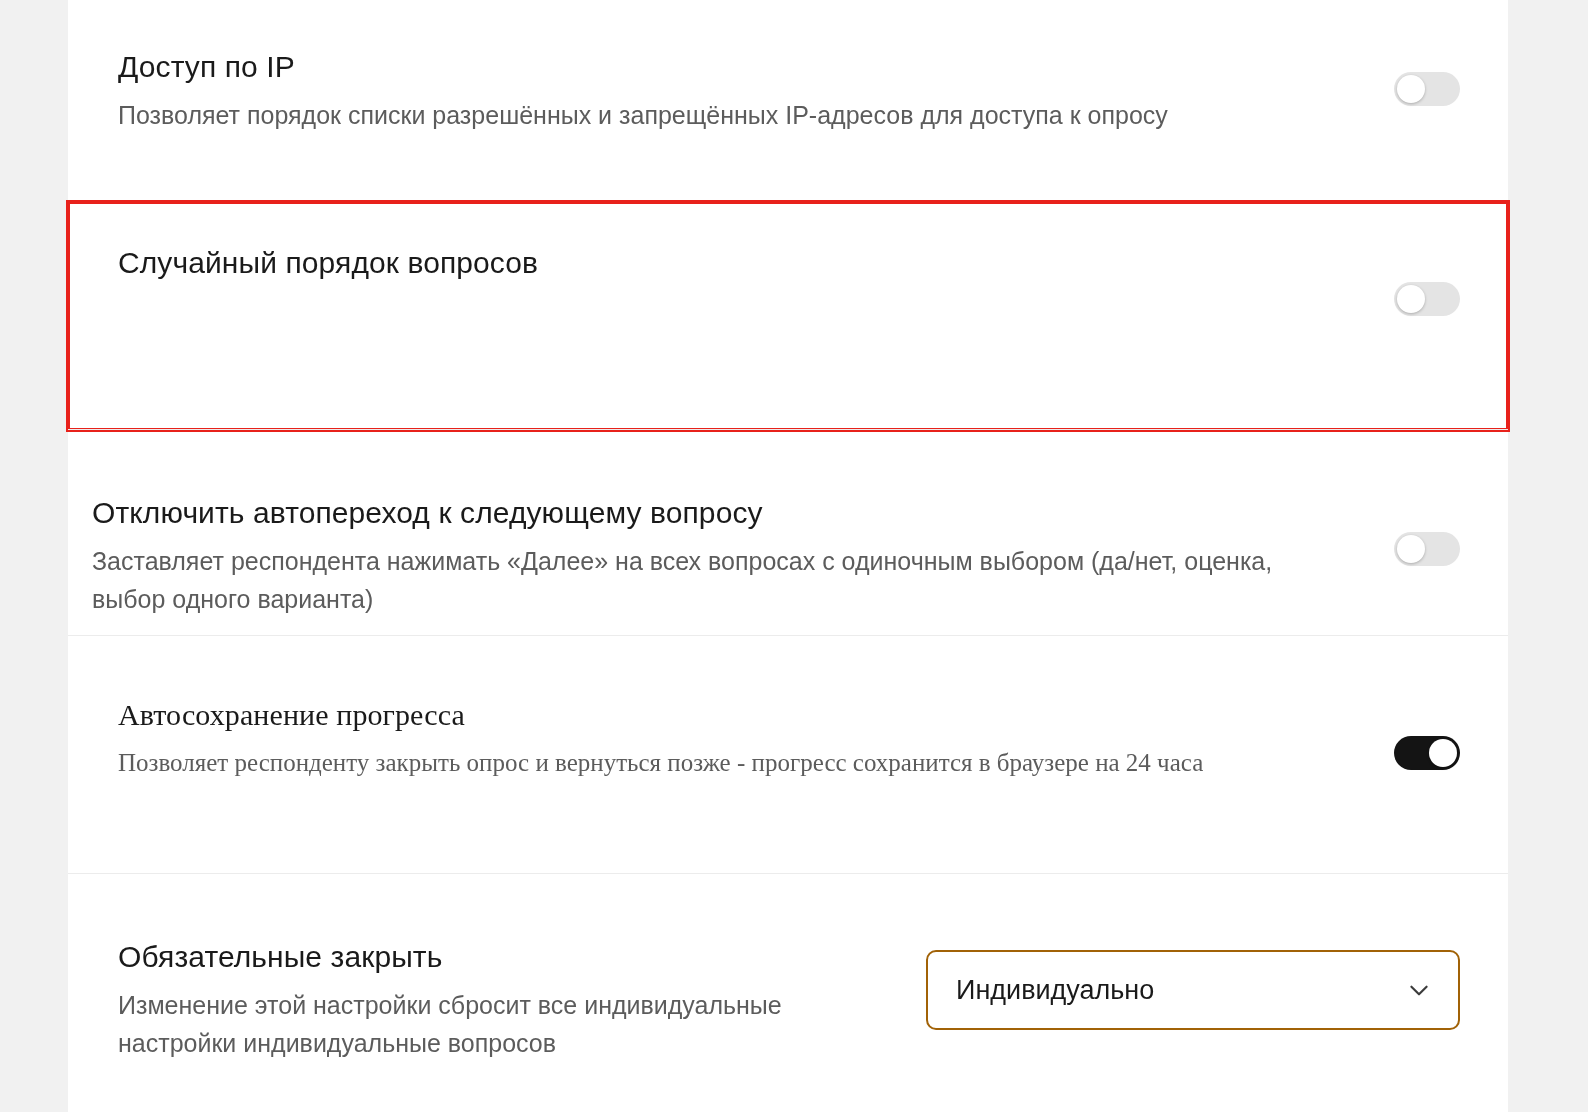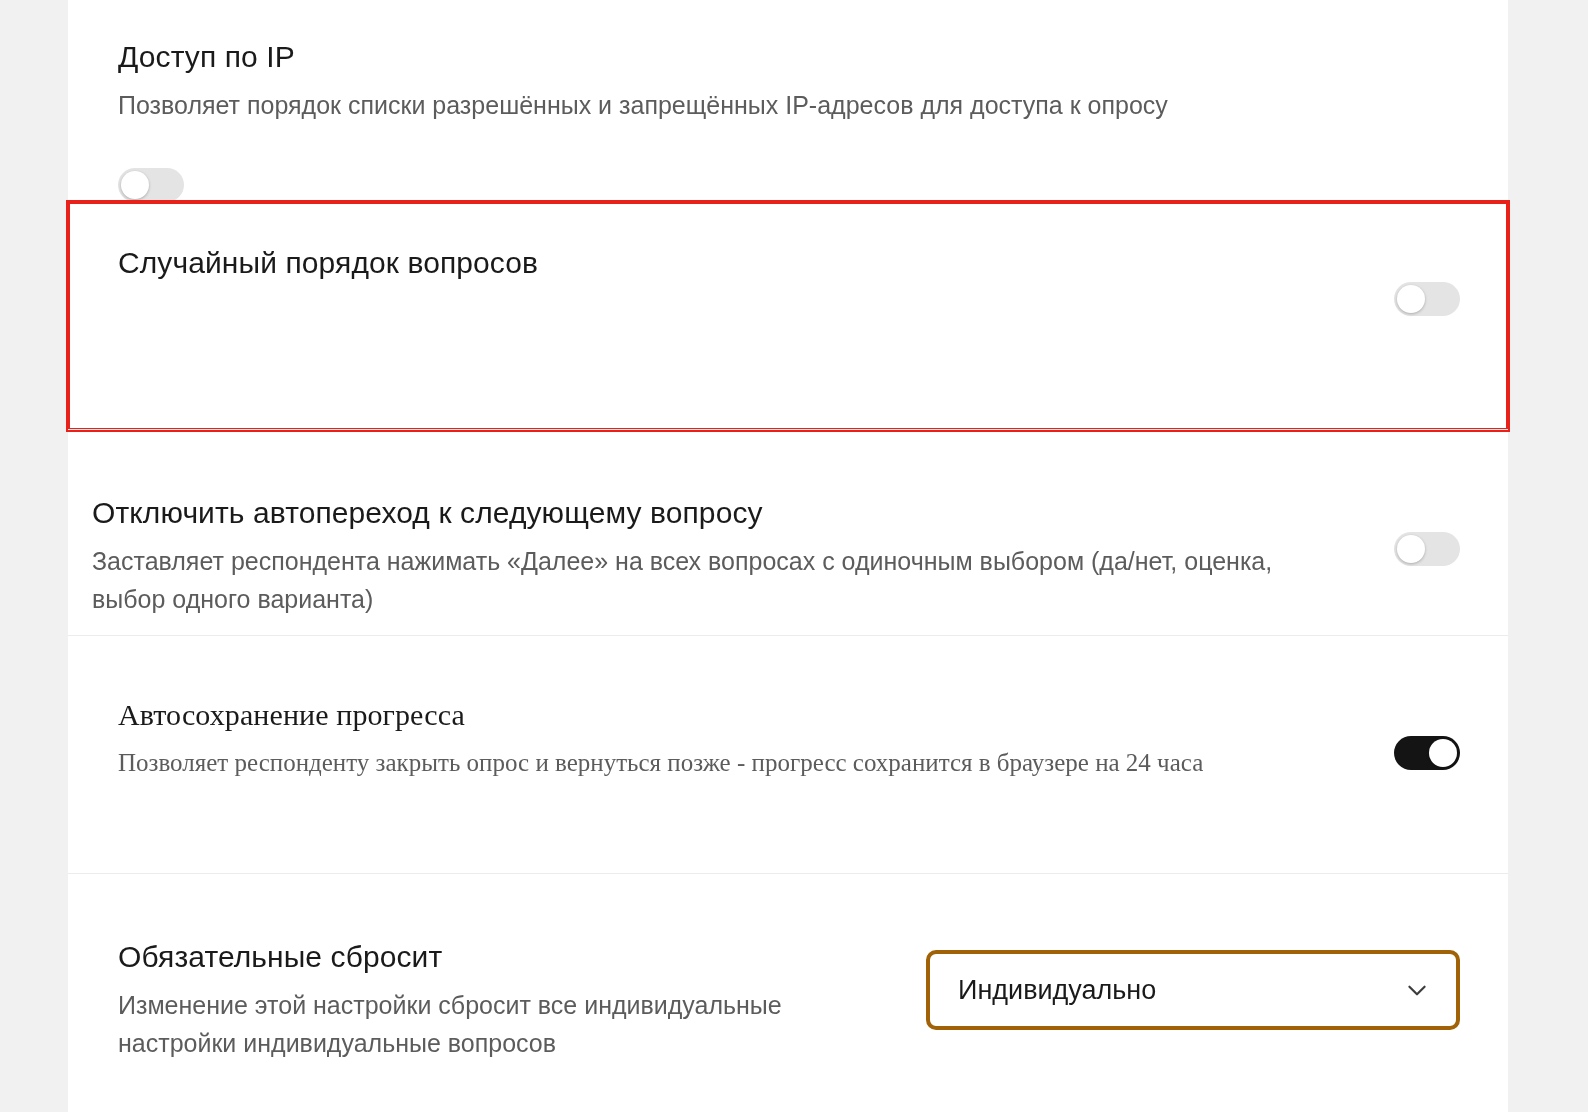--- a/index.html
+++ b/index.html
@@ -93,21 +93,21 @@
   .toggle.on {
     background: #141414;
   }
   .toggle.on .knob {
     left: 35px;
   }
   
   .select {
     width: 534px;
     height: 80px;
-    border: 4px solid #a16207;
+    border: 2px solid #a16207;
     border-radius: 10px;
     background: #ffffff;
     display: flex;
     align-items: center;
     justify-content: space-between;
     padding: 0 26px 0 28px;
     box-sizing: border-box;
     cursor: pointer;
   }
   .select-value {
@@ -121,21 +121,21 @@
   }
   
   .highlight {
     outline: 4px solid #e8211b;
     outline-offset: -2px;
     z-index: 5;
     text-align: center;
   }
 
   
-  #row-ip { height: 202px; padding-top: 36px; flex-direction: column; }
+  #row-ip { height: 202px; padding-top: 46px; }
   #row-random { height: 228px; padding-top: 40px; }
   #row-autonext { height: 206px; padding-top: 62px; padding-left: 24px; }
   #row-autosave { height: 238px; padding-top: 58px; font-family: Liberation Serif, serif; }
   #row-required { height: 238px; padding-top: 62px; }
 
   #row-ip .control { padding-top: 26px; }
   #row-random .control { padding-top: 40px; }
   #row-autonext .control { padding-top: 40px; }
   #row-autosave .control { padding-top: 42px; }
   #row-required .control { padding-top: 14px; }
@@ -191,21 +191,21 @@
       </div>
       <div class="control">
         <div class="toggle on">
           <div class="knob"></div>
         </div>
       </div>
     </div>
 
     <div class="row" id="row-required">
       <div class="texts">
-        <div class="title">Обязательные сбросит</div>
+        <div class="title">Обязательные закрыть</div>
         <div class="desc">Изменение этой настройки сбросит все индивидуальные настройки индивидуальные вопросов</div>
       </div>
       <div class="control">
         <div class="select">
           <span class="select-value">Индивидуально</span>
           <span>
             <svg class="chev" viewBox="0 0 24 24" fill="none" stroke="#3c3c3c" stroke-width="2" stroke-linecap="round" stroke-linejoin="round">
               <polyline points="5,9 12,16 19,9"></polyline>
             </svg>
           </span>

